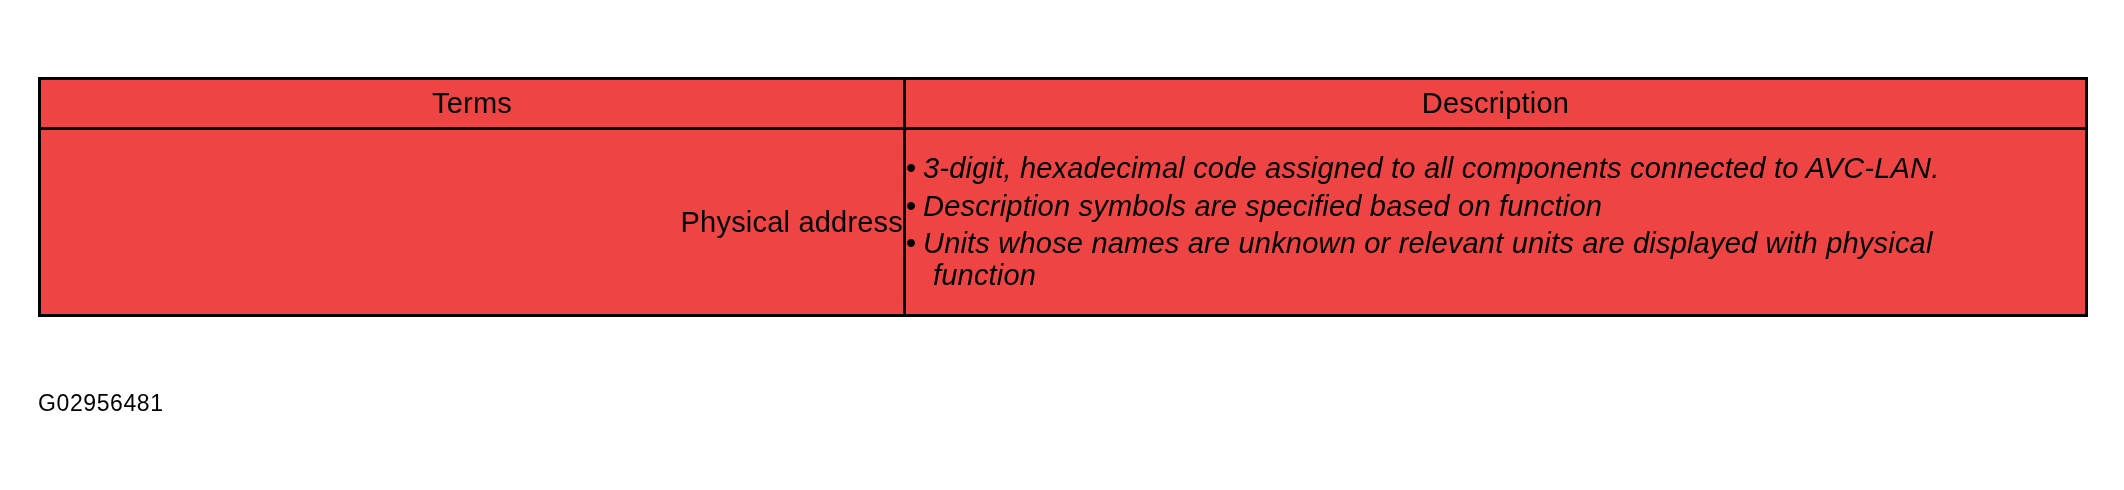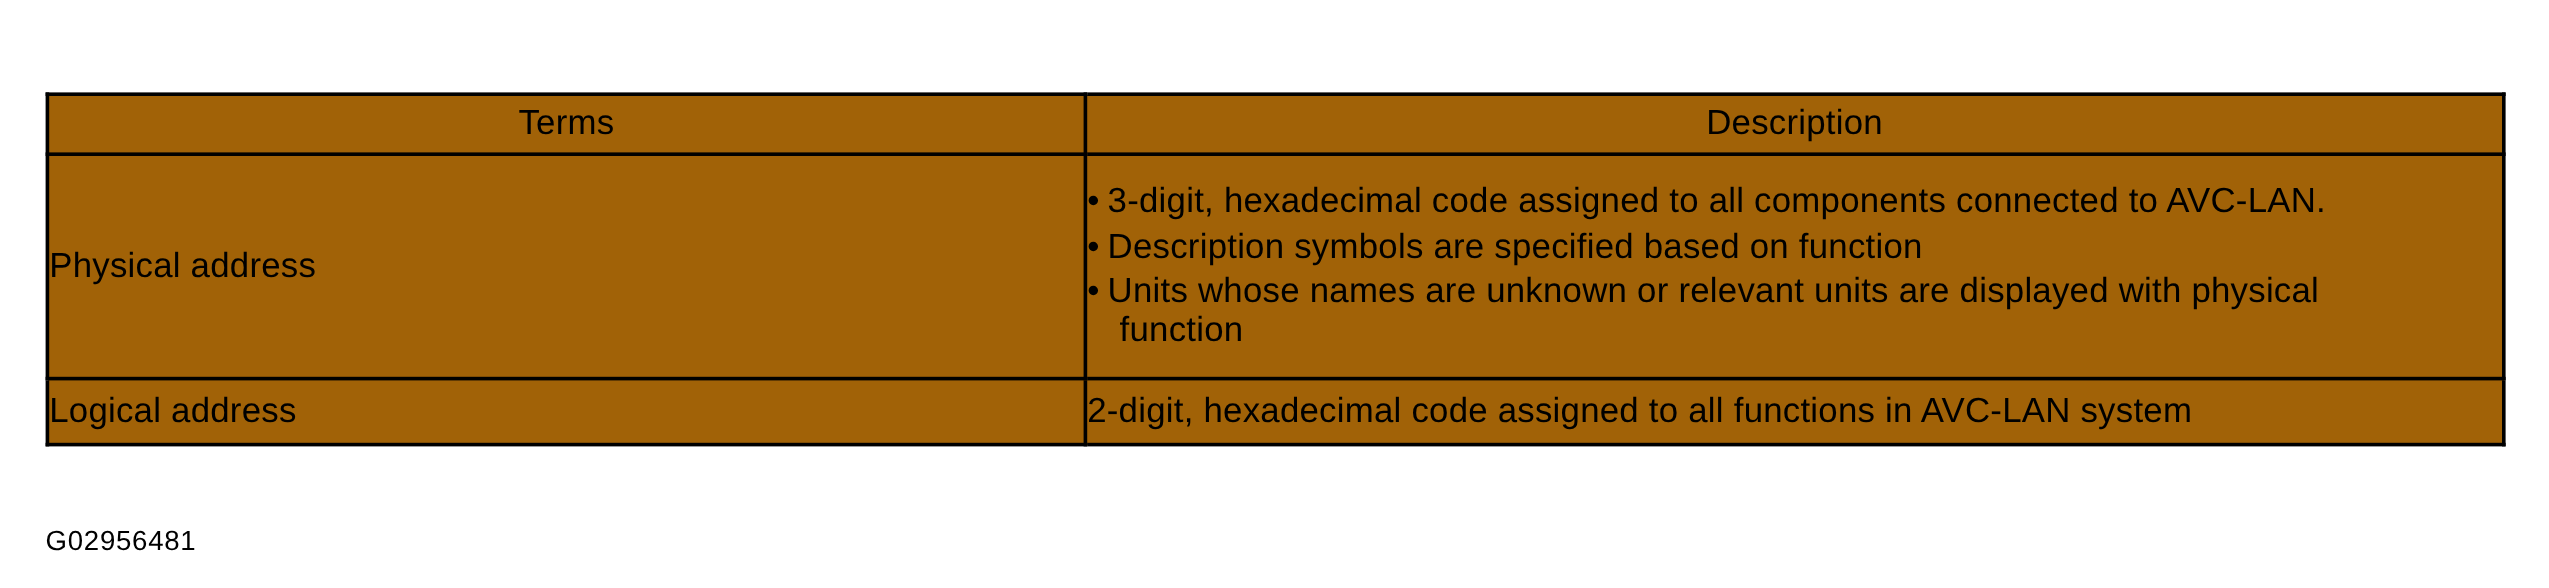--- a/index.html
+++ b/index.html
@@ -33,38 +33,38 @@
     border-collapse: collapse;
     table-layout: fixed;
     background: #ffffff;
   }
 
   .terms-table td,
   .terms-table th {
     border: 3px solid #000000;
     padding: 0;
     vertical-align: middle;
-    background: #a16207;
+    background: #ef4444;
   }
 
   col.col-terms { width: 865px; }
   col.col-desc  { width: 1182px; }
 
   .hdr-cell {
     height: 47px;
     text-align: center;
     font-weight: normal;
     font-size: 29px;
     line-height: 47px;
     letter-spacing: 0.2px;
   }
 
   .term-cell {
     height: 184px;
-    text-align: left;
+    text-align: right;
     font-size: 29px;
     padding-left: 14px;
     letter-spacing: 0.2px;
   }
 
   .term-cell.short {
     height: 52px;
   }
 
   .desc-cell {
@@ -102,35 +102,35 @@
   ul.bullets li .bullet-dot {
     position: absolute;
     left: 0;
     top: 0;
     font-size: 29px;
     line-height: 1.12;
   }
 
   ul.bullets li .li-text {
     display: block;
+    font-style: italic;
   }
 
   ul.bullets li .li-text .wrap-line {
     display: block;
     padding-left: 10px;
   }
 
   .figure-code {
     position: absolute;
     left: 38px;
     top: 390px;
     font-size: 23px;
     letter-spacing: 0.6px;
     white-space: nowrap;
-    margin-top: 47px;
   }
 </style>
 </head>
 <body>
 
 <div class="page">
 
   <table class="terms-table">
     <colgroup>
       <col class="col-terms">
@@ -164,23 +164,19 @@
               <span class="bullet-dot">•</span>
               <span class="li-text">
                 <span>Units whose names are unknown or relevant units are displayed with physical</span>
                 <span class="wrap-line">function</span>
               </span>
             </li>
           </ul>
         </td>
       </tr>
 
-      <tr>
-        <td class="term-cell short">Logical address</td>
-        <td class="desc-cell single-line">2-digit, hexadecimal code assigned to all functions in AVC-LAN  system</td>
-      </tr>
 
     </tbody>
   </table>
 
   <div class="figure-code">G02956481</div>
 
 </div>
 
 </body></html>

